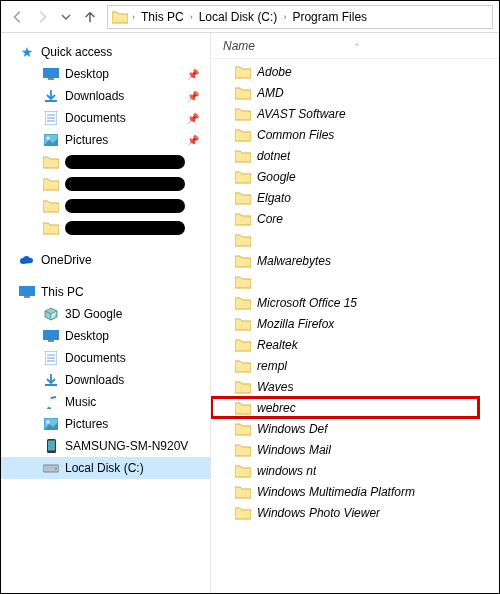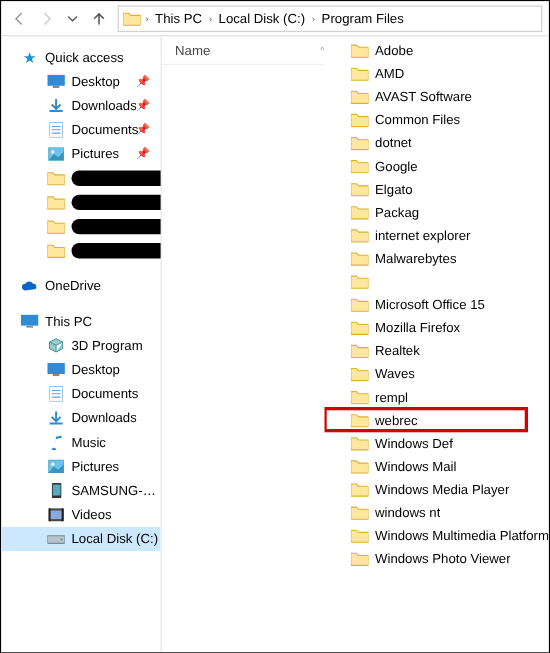--- a/index.html
+++ b/index.html
@@ -13,21 +13,21 @@
   .body { display: flex; height: calc(594px - 32px - 2px); }
   .nav-pane { width: 210px; border-right: 1px solid #e5e5e5; padding: 8px 0; overflow: hidden; }
   .nav-section { margin-bottom: 10px; }
   .nav-item { display: flex; align-items: center; height: 22px; padding-left: 18px; gap: 6px; position: relative; cursor: default; }
   .nav-item.sub { padding-left: 42px; }
   .nav-item.selected { background: #cce8ff; }
   .nav-item .pin { position: absolute; right: 10px; color: #999; font-size: 10px; }
   .nav-label { white-space: nowrap; overflow: hidden; text-overflow: ellipsis; }
   .redact { display: inline-block; background: #000; border-radius: 8px; height: 14px; min-width: 120px; }
   .icon { width: 16px; height: 16px; display: inline-flex; align-items: center; justify-content: center; flex-shrink: 0; }
-  .content { flex: 1; display: flex; flex-direction: row; }
+  .content { flex: 1; display: flex; flex-direction: column; font-style: italic; }
   .col-header { display: flex; align-items: center; height: 26px; padding-left: 12px; color: #444; border-bottom: 1px solid #eee; gap: 100px; }
   .sort-ind { font-size: 8px; color: #999; }
   .file-list { flex: 1; overflow: hidden; padding-top: 2px; }
   .file-row { display: flex; align-items: center; height: 21px; padding-left: 24px; gap: 6px; cursor: default; }
   .file-row.highlight { outline: 3px solid #d40000; outline-offset: -2px; padding-right: 60px; margin-right: 20px;}
   .folder-svg { width: 16px; height: 14px; }
   .arrow-svg { width: 14px; height: 14px; }
   .star { color: #1e90d6; font-size: 14px; }
   .clouds { color: #0a66c4; }
 </style>
@@ -175,21 +175,21 @@
             </svg>
           </span>
         <span class="nav-label">This PC</span>
       </div>
       <div class="nav-item sub">
         <span class="icon">
             <svg width="14" height="14" viewBox="0 0 14 14">
               <path d="M7 1 L13 4 L7 7 L1 4 Z M1 4 v6 l6 3 v-6 M13 4 v6 l-6 3" fill="#9cc" stroke="#388" stroke-width="0.8"></path>
             </svg>
           </span>
-        <span class="nav-label">3D Program</span>
+        <span class="nav-label">3D Google</span>
       </div>
       <div class="nav-item sub">
         <span class="icon">
             <svg width="16" height="12" viewBox="0 0 16 12">
               <rect x="0" y="0" width="16" height="10" fill="#2e8bd8"></rect>
               <rect x="5" y="10" width="6" height="2" fill="#888"></rect>
             </svg>
           </span>
         <span class="nav-label">Desktop</span>
       </div>
@@ -232,31 +232,20 @@
       </div>
       <div class="nav-item sub">
         <span class="icon">
             <svg width="9" height="14" viewBox="0 0 9 14">
               <rect x="0" y="0" width="9" height="14" rx="1.5" fill="#333"></rect>
               <rect x="1" y="1.5" width="7" height="10" fill="#5ab"></rect>
             </svg>
           </span>
         <span class="nav-label">SAMSUNG-SM-N920V</span>
       </div>
-      <div class="nav-item sub">
-        <span class="icon">
-            <svg width="14" height="12" viewBox="0 0 14 12">
-              <rect x="0" y="0" width="14" height="12" fill="#444"></rect>
-              <rect x="1" y="2" width="12" height="8" fill="#8ad"></rect>
-              <rect x="0" y="0" width="2" height="12" fill="#222"></rect>
-              <rect x="12" y="0" width="2" height="12" fill="#222"></rect>
-            </svg>
-          </span>
-        <span class="nav-label">Videos</span>
-      </div>
       <div class="nav-item sub selected">
         <span class="icon">
             <svg width="16" height="10" viewBox="0 0 16 10">
               <rect x="0" y="2" width="16" height="7" rx="1" fill="#b8c2cc" stroke="#7a8a9a"></rect>
               <circle cx="13" cy="5.5" r="1" fill="#4a7"></circle>
             </svg>
           </span>
         <span class="nav-label">Local Disk (C:)</span>
       </div>
     </div>
@@ -323,29 +312,28 @@
             </svg>
           </span>
           <span class="nav-label">Elgato</span>
         </div>
         <div class="file-row">
           <span class="icon">
             <svg class="folder-svg" viewBox="0 0 16 14">
               <path d="M0 2 h5 l2 2 h9 v9 h-16 z" fill="#ffe79e" stroke="#d9b23a"></path>
             </svg>
           </span>
-          <span class="nav-label">Packag</span>
-        </div>
-        <div class="file-row">
-          <span class="icon">
-            <svg class="folder-svg" viewBox="0 0 16 14">
-              <path d="M0 2 h5 l2 2 h9 v9 h-16 z" fill="#ffe79e" stroke="#d9b23a"></path>
-            </svg>
-          </span>
-          <span class="nav-label">internet explorer</span>
+          <span class="nav-label">Core</span>
+        </div>
+        <div class="file-row">
+          <span class="icon">
+            <svg class="folder-svg" viewBox="0 0 16 14">
+              <path d="M0 2 h5 l2 2 h9 v9 h-16 z" fill="#ffe79e" stroke="#d9b23a"></path>
+            </svg>
+          </span>
         </div>
         <div class="file-row">
           <span class="icon">
             <svg class="folder-svg" viewBox="0 0 16 14">
               <path d="M0 2 h5 l2 2 h9 v9 h-16 z" fill="#ffe79e" stroke="#d9b23a"></path>
             </svg>
           </span>
           <span class="nav-label">Malwarebytes</span>
         </div>
         <div class="file-row">
@@ -378,30 +366,30 @@
             </svg>
           </span>
           <span class="nav-label">Realtek</span>
         </div>
         <div class="file-row">
           <span class="icon">
             <svg class="folder-svg" viewBox="0 0 16 14">
               <path d="M0 2 h5 l2 2 h9 v9 h-16 z" fill="#ffe79e" stroke="#d9b23a"></path>
             </svg>
           </span>
+          <span class="nav-label">rempl</span>
+        </div>
+        <div class="file-row">
+          <span class="icon">
+            <svg class="folder-svg" viewBox="0 0 16 14">
+              <path d="M0 2 h5 l2 2 h9 v9 h-16 z" fill="#ffe79e" stroke="#d9b23a"></path>
+            </svg>
+          </span>
           <span class="nav-label">Waves</span>
         </div>
-        <div class="file-row">
-          <span class="icon">
-            <svg class="folder-svg" viewBox="0 0 16 14">
-              <path d="M0 2 h5 l2 2 h9 v9 h-16 z" fill="#ffe79e" stroke="#d9b23a"></path>
-            </svg>
-          </span>
-          <span class="nav-label">rempl</span>
-        </div>
         <div class="file-row highlight">
           <span class="icon">
             <svg class="folder-svg" viewBox="0 0 16 14">
               <path d="M0 2 h5 l2 2 h9 v9 h-16 z" fill="#ffe79e" stroke="#d9b23a"></path>
             </svg>
           </span>
           <span class="nav-label">webrec</span>
         </div>
         <div class="file-row">
           <span class="icon">
@@ -411,28 +399,20 @@
           </span>
           <span class="nav-label">Windows Def</span>
         </div>
         <div class="file-row">
           <span class="icon">
             <svg class="folder-svg" viewBox="0 0 16 14">
               <path d="M0 2 h5 l2 2 h9 v9 h-16 z" fill="#ffe79e" stroke="#d9b23a"></path>
             </svg>
           </span>
           <span class="nav-label">Windows Mail</span>
-        </div>
-        <div class="file-row">
-          <span class="icon">
-            <svg class="folder-svg" viewBox="0 0 16 14">
-              <path d="M0 2 h5 l2 2 h9 v9 h-16 z" fill="#ffe79e" stroke="#d9b23a"></path>
-            </svg>
-          </span>
-          <span class="nav-label">Windows Media Player</span>
         </div>
         <div class="file-row">
           <span class="icon">
             <svg class="folder-svg" viewBox="0 0 16 14">
               <path d="M0 2 h5 l2 2 h9 v9 h-16 z" fill="#ffe79e" stroke="#d9b23a"></path>
             </svg>
           </span>
           <span class="nav-label">windows nt</span>
         </div>
         <div class="file-row">

